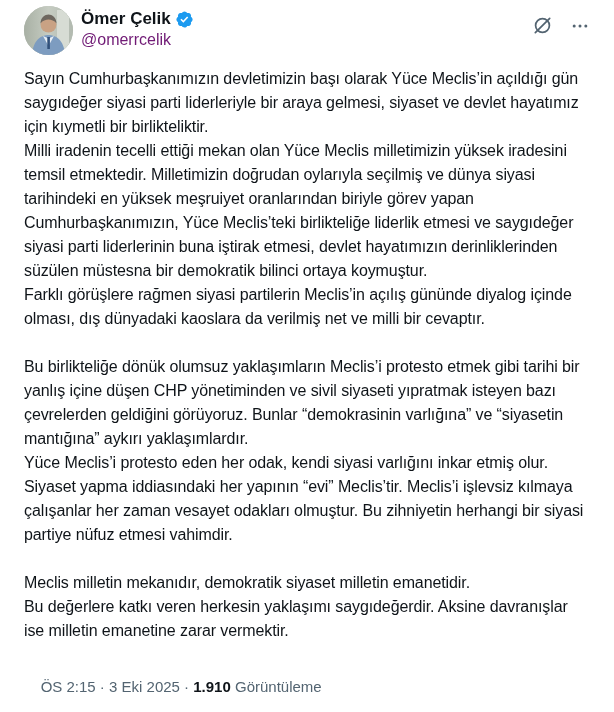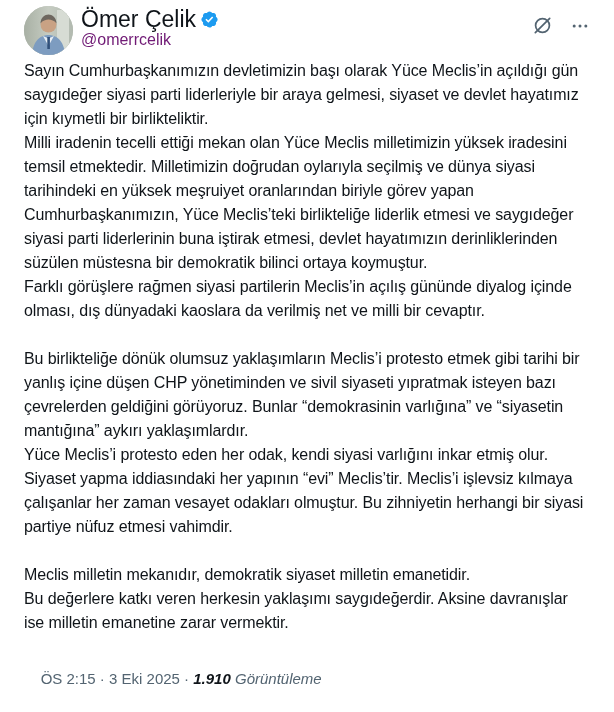--- a/index.html
+++ b/index.html
@@ -38,22 +38,22 @@
     flex: 1 1 auto;
     min-width: 0;
     padding-top: 3px;
   }
   .author-name-row {
     display: flex;
     align-items: center;
     gap: 4px;
   }
   .author-name {
-    font-size: 23px;
-    font-weight: 400;
+    font-size: 17px;
+    font-weight: 700;
     color: #0f1419;
     line-height: 20px;
     cursor: pointer;
   }
   .verified-badge {
     width: 19px;
     height: 19px;
     display: inline-block;
   }
   .author-handle {
@@ -75,40 +75,40 @@
     border: none;
     padding: 0;
     margin: 0;
     cursor: pointer;
     display: flex;
     align-items: center;
     justify-content: center;
     color: #536471;
   }
   .tweet-body {
-    margin-top: 4px;
+    margin-top: 12px;
     font-size: 16px;
     line-height: 24px;
     letter-spacing: -0.1px;
     color: #0f1419;
     white-space: pre-wrap;
     word-wrap: break-word;
   }
   .tweet-footer {
     margin-top: 14px;
     font-size: 15px;
     line-height: 20px;
     color: #536471;
     white-space: pre;
   }
   .views-count {
     font-weight: 700;
     color: #0f1419;
   }
-  .views-group { cursor: pointer; font-style: italic; }
+  .views-group { cursor: pointer; }
 </style>
 </head>
 <body>
 
 <div class="tweet">
 
   <div class="tweet-header">
 
     <div class="avatar">
       <svg width="49" height="49" viewBox="0 0 49 49">

